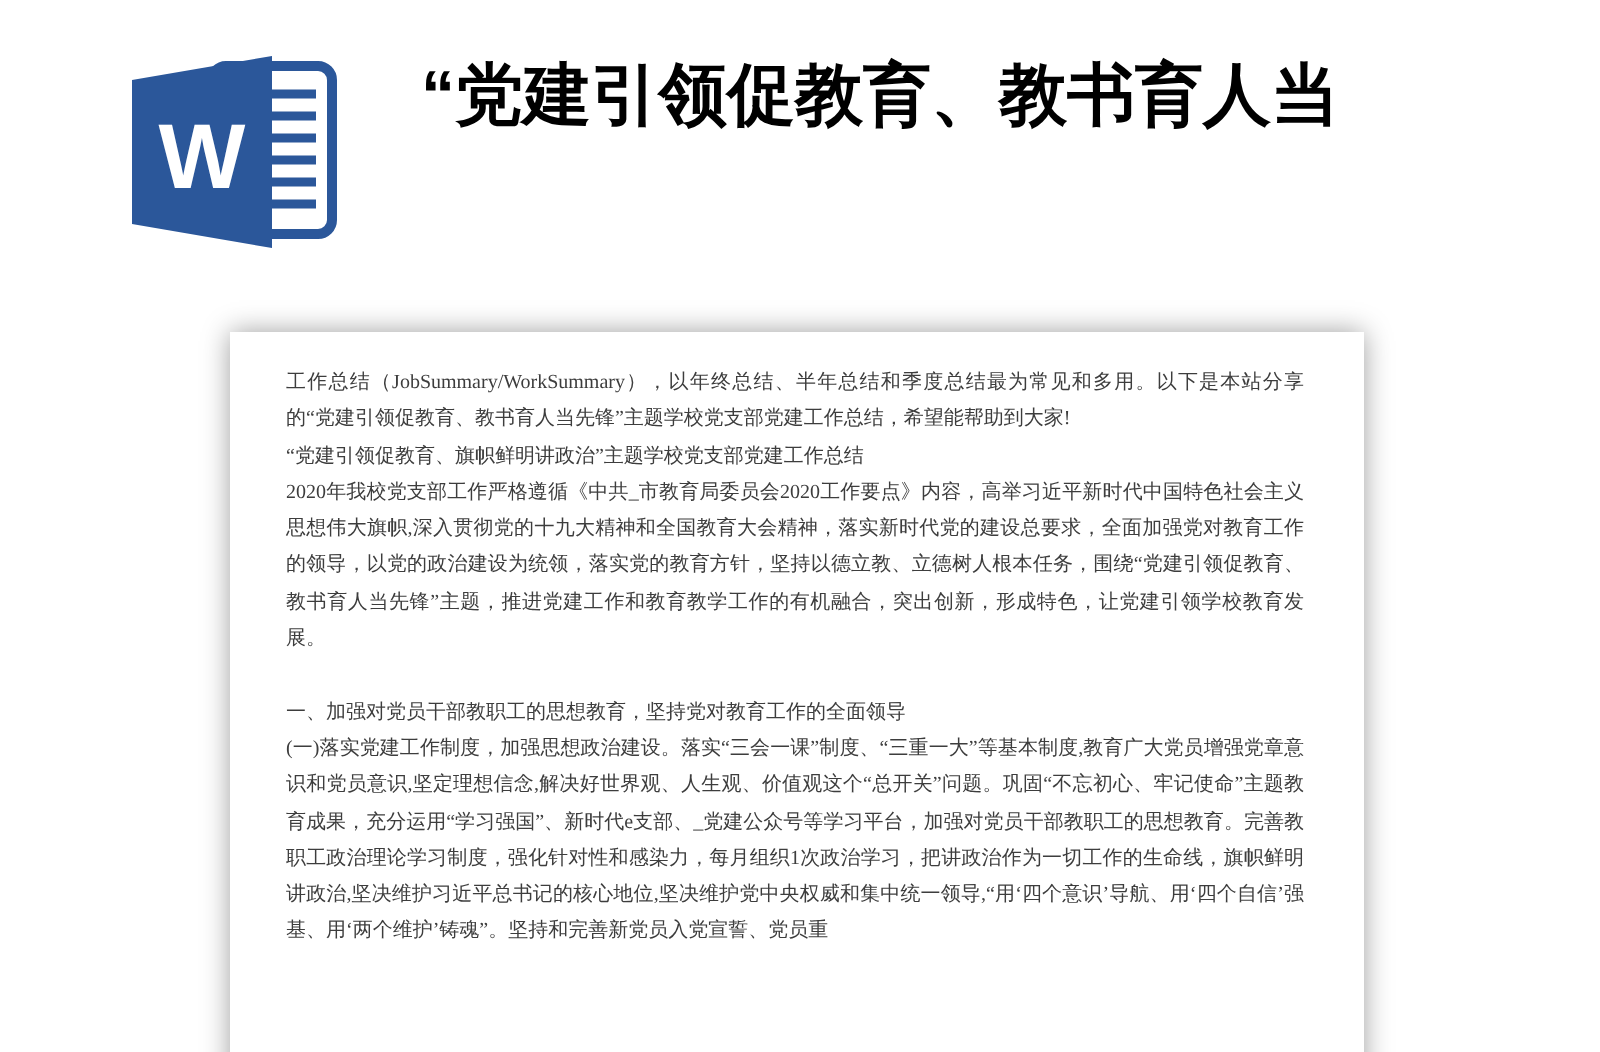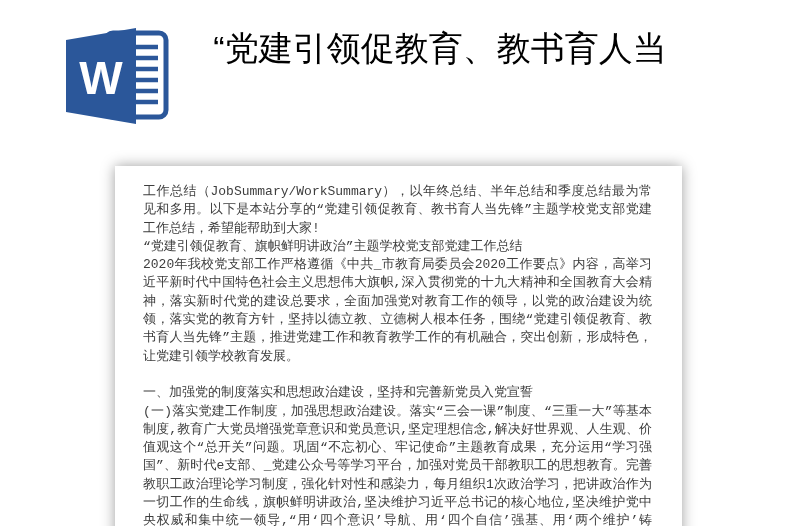--- a/index.html
+++ b/index.html
@@ -25,21 +25,21 @@
   }
   .page-title {
     position: absolute;
     left: 180px;
     top: 25px;
     width: 520px;
     margin: 0;
     text-align: center;
     font-size: 34px;
     line-height: 46px;
-    font-weight: 400;
+    font-weight: 700;
     color: #000000;
     letter-spacing: 0px;
     font-family: "Liberation Sans", sans-serif;
   }
   .page-title .title-line {
     display: block;
     white-space: nowrap;
   }
 
   
@@ -53,28 +53,28 @@
     background: #ffffff;
     box-shadow: 0 0 13px rgba(0,0,0,0.38);
     padding: 17px 30px 20px 28px;
   }
   .doc-body {
     width: 509px;
   }
   .doc-p {
     margin: 0;
     padding: 0;
-    font-size: 13px;
+    font-size: 10px;
     line-height: 18.3px;
     min-height: 18.3px;
     color: #3d3d3d;
     text-align: justify;
     text-justify: inter-character;
     word-break: break-all;
-    font-family: Liberation Mono, monospace;
+    font-family: Liberation Serif, serif;
   }
 </style>
 </head>
 <body>
 
 <header>
   <div class="header-icon">
     <svg width="110" height="104" viewBox="0 0 110 104" xmlns="http://www.w3.org/2000/svg">
 
       <g>
@@ -98,16 +98,16 @@
     <span class="title-line">“党建引领促教育、教书育人当</span>
   </h1>
 </header>
 
 <main class="doc-card">
   <article class="doc-body">
     <p class="doc-p">工作总结（JobSummary/WorkSummary），以年终总结、半年总结和季度总结最为常见和多用。以下是本站分享的“党建引领促教育、教书育人当先锋”主题学校党支部党建工作总结，希望能帮助到大家!</p>
     <p class="doc-p">“党建引领促教育、旗帜鲜明讲政治”主题学校党支部党建工作总结</p>
     <p class="doc-p">2020年我校党支部工作严格遵循《中共_市教育局委员会2020工作要点》内容，高举习近平新时代中国特色社会主义思想伟大旗帜,深入贯彻党的十九大精神和全国教育大会精神，落实新时代党的建设总要求，全面加强党对教育工作的领导，以党的政治建设为统领，落实党的教育方针，坚持以德立教、立德树人根本任务，围绕“党建引领促教育、教书育人当先锋”主题，推进党建工作和教育教学工作的有机融合，突出创新，形成特色，让党建引领学校教育发展。</p>
     <p class="doc-p"></p>
-    <p class="doc-p">一、加强党的制度落实和思想政治建设，坚持和完善新党员入党宣誓</p>
+    <p class="doc-p">一、加强对党员干部教职工的思想教育，坚持党对教育工作的全面领导</p>
     <p class="doc-p">(一)落实党建工作制度，加强思想政治建设。落实“三会一课”制度、“三重一大”等基本制度,教育广大党员增强党章意识和党员意识,坚定理想信念,解决好世界观、人生观、价值观这个“总开关”问题。巩固“不忘初心、牢记使命”主题教育成果，充分运用“学习强国”、新时代e支部、_党建公众号等学习平台，加强对党员干部教职工的思想教育。完善教职工政治理论学习制度，强化针对性和感染力，每月组织1次政治学习，把讲政治作为一切工作的生命线，旗帜鲜明讲政治,坚决维护习近平总书记的核心地位,坚决维护党中央权威和集中统一领导,“用‘四个意识’导航、用‘四个自信’强基、用‘两个维护’铸魂”。坚持和完善新党员入党宣誓、党员重</p>
   </article>
 </main>
 
 </body></html>

